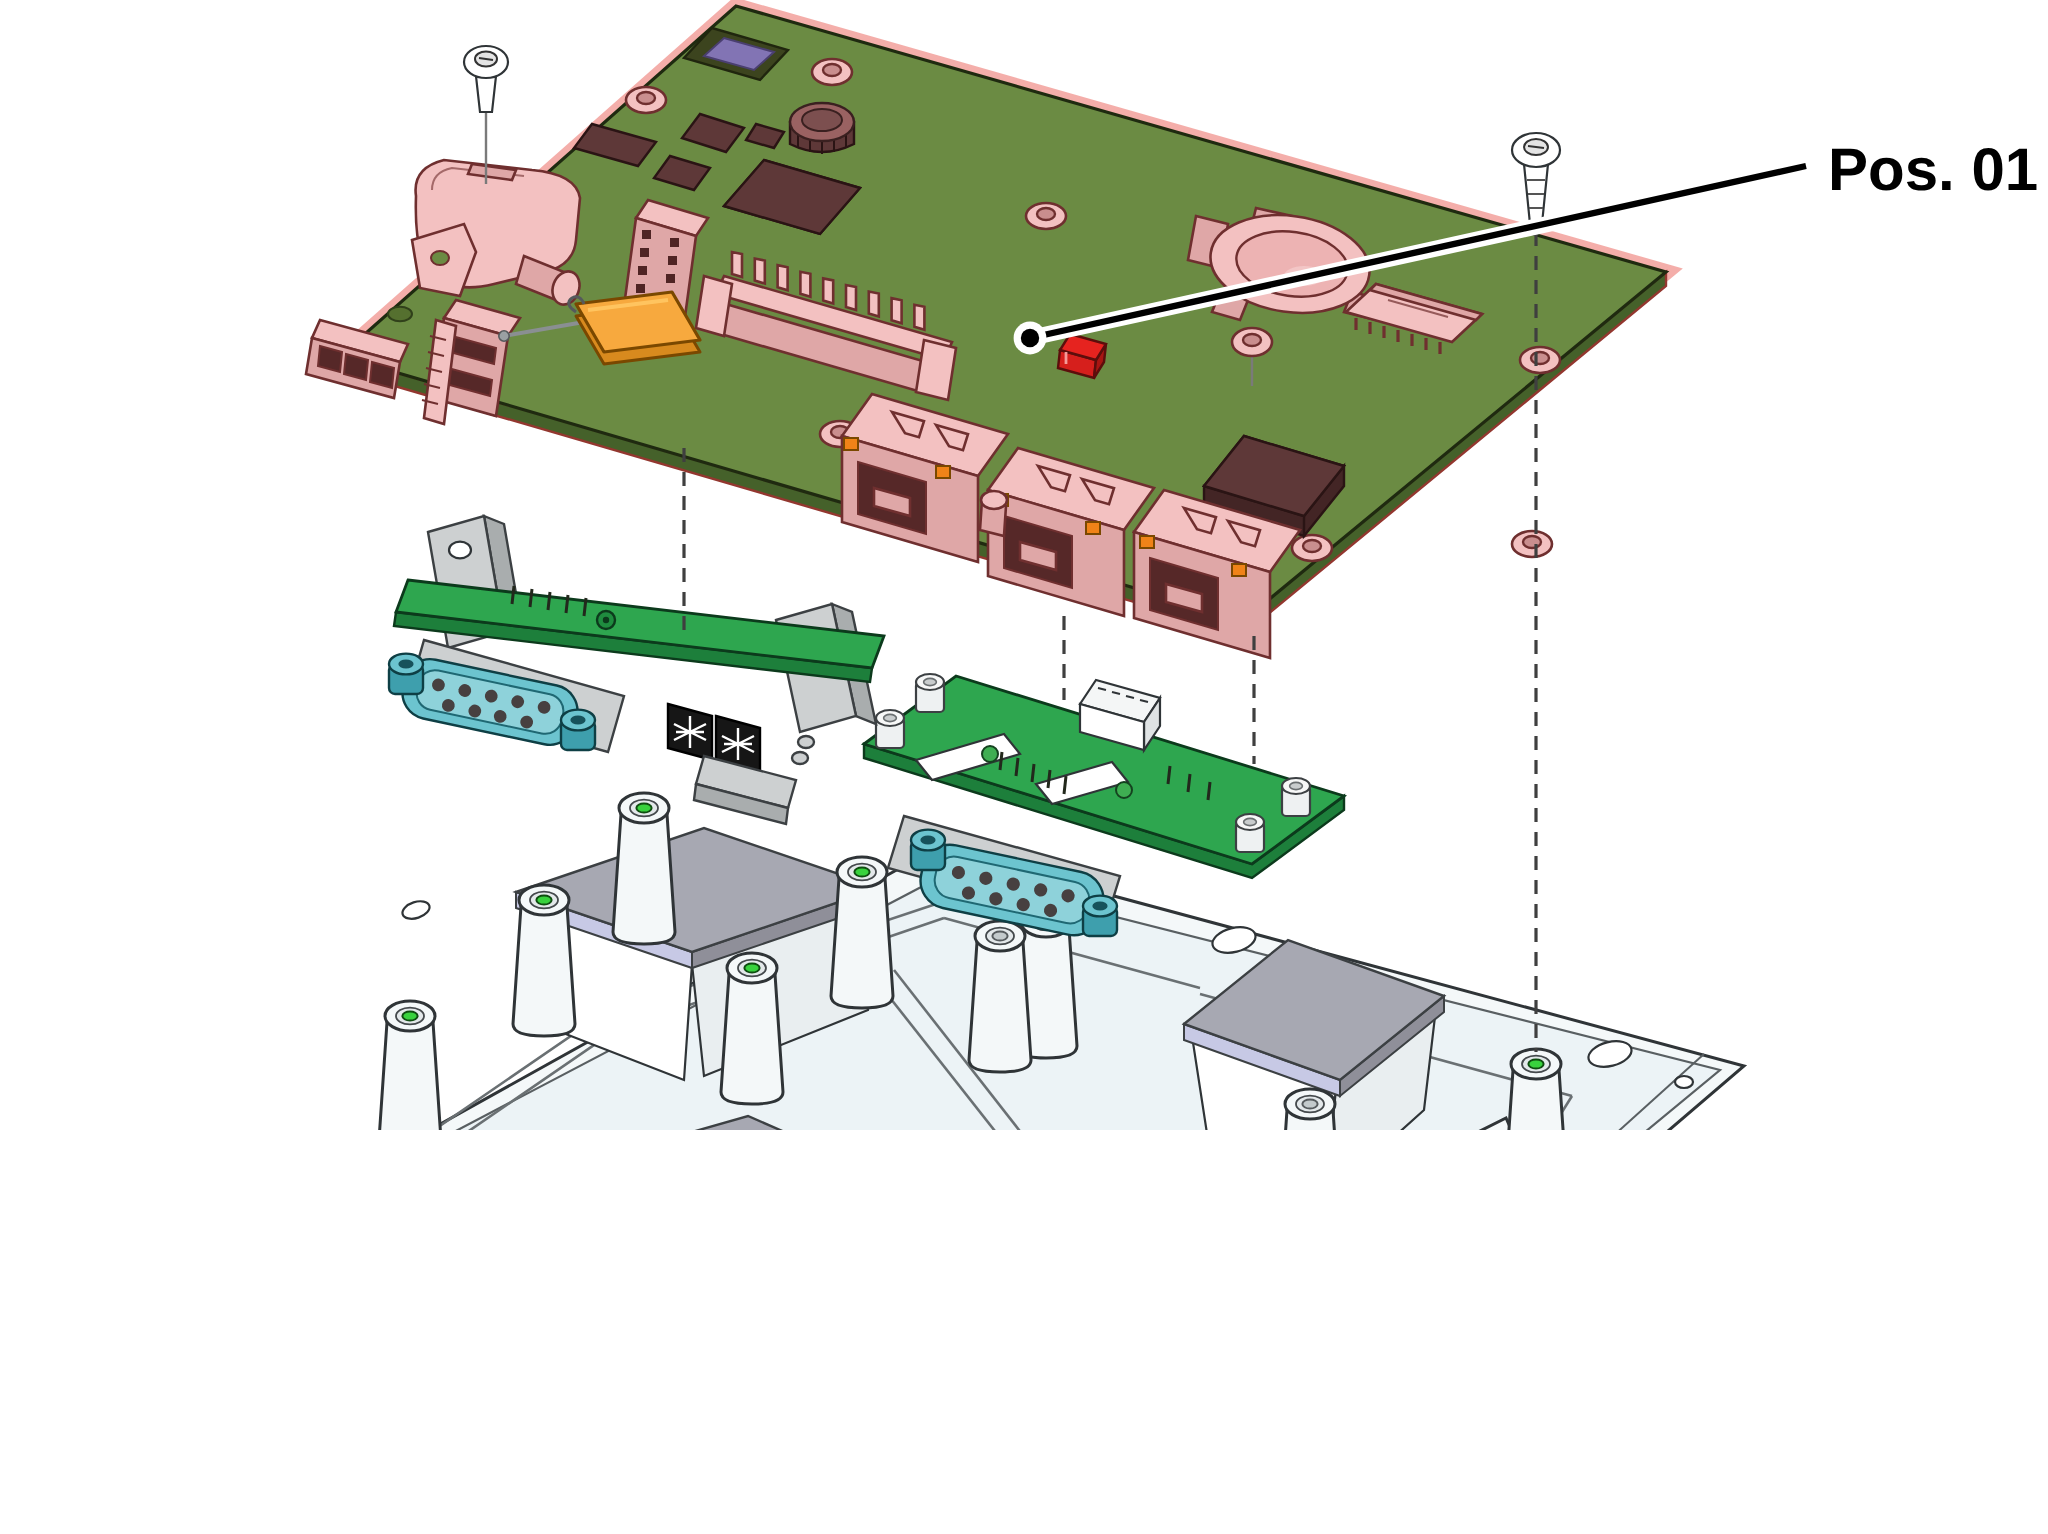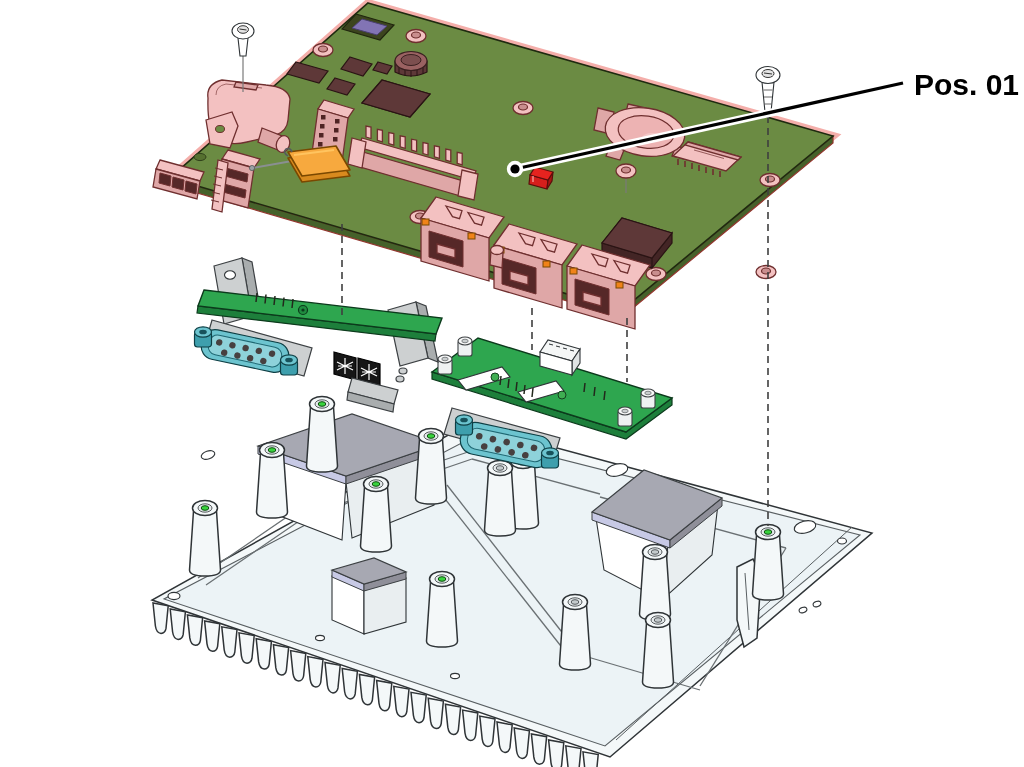--- a/index.html
+++ b/index.html
@@ -1,16 +1,16 @@
 <!DOCTYPE html>
 <html style="--board-green: #6B8B43; --board-edge: #45612A; --edge-glow: #F2A09B; --pcb-bright-green: #2EA64F; --pink-light: #F3C1C1; --pink-mid: #DFA7A7; --pink-dark: #C98E8E; --pink-outline: #6F2F2F; --alert-red: #E6231F; --accent-orange: #F7A93E; --orange-led: #F08318; --db9-teal: #6CC4CF; --chip-maroon: #5E3838; --recess-purple: #8274B4; --chassis-white: #F4F8F9; --pad-gray: #A7A8B2; --pad-lavender: #C7C9E5; --line-dark: #2F3437; --screwhole-green: #38D23D;"><head>
 <meta charset="utf-8">
 <style>
   html,body{margin:0;padding:0;background:#ffffff;}
-  .stage{width:1024px;height:767px;position:relative;overflow:hidden;background:#ffffff;
+  .stage{width:1024px;height:565px;position:relative;overflow:hidden;background:#ffffff;
          font-family:"Liberation Sans", sans-serif;}
   svg{display:block;}
   
   .pl{fill:var(--pink-light);stroke:var(--pink-outline);stroke-width:1.3;}
   .pm{fill:var(--pink-mid);stroke:var(--pink-outline);stroke-width:1.3;}
   .pd{fill:var(--pink-dark);stroke:var(--pink-outline);stroke-width:1.2;}
   .hole{fill:#562828;stroke:var(--pink-outline);stroke-width:1;}
   .chip{fill:var(--chip-maroon);stroke:#2a1414;stroke-width:1.2;}
   .chipd{fill:#432525;stroke:#2a1414;stroke-width:1.2;}
   .wht{fill:var(--chassis-white);stroke:var(--line-dark);stroke-width:1.5;}

